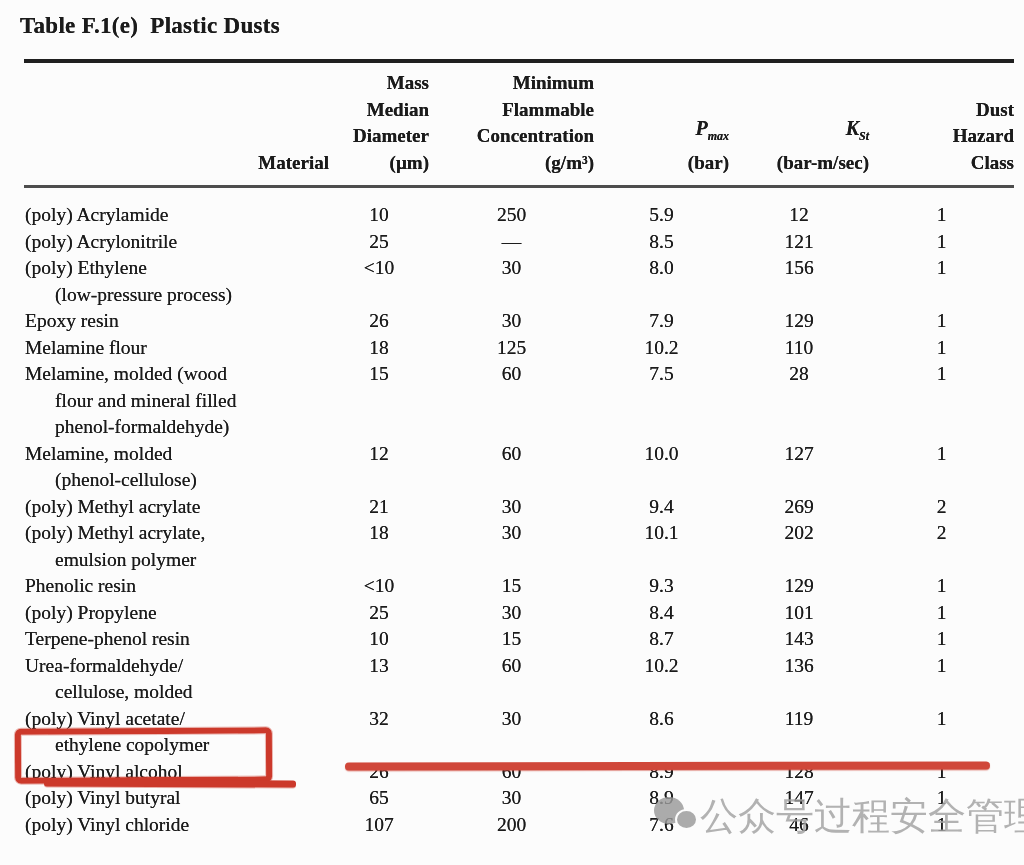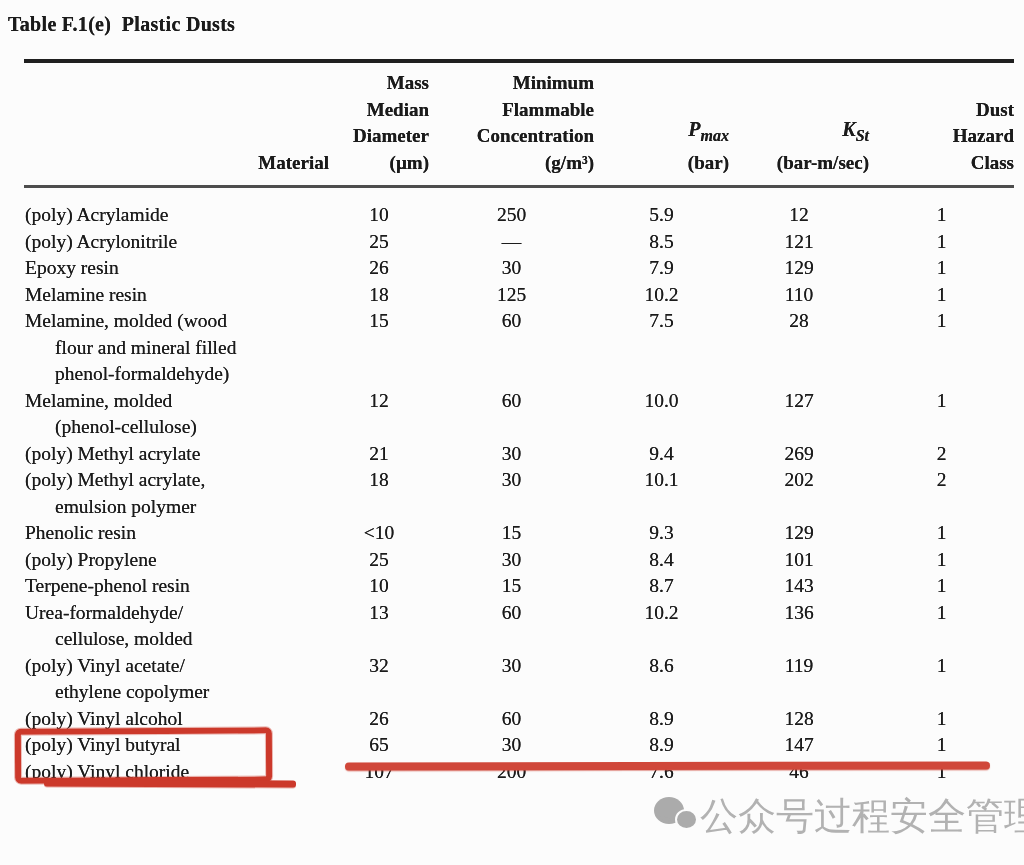--- a/index.html
+++ b/index.html
@@ -4,43 +4,43 @@
 <style>
   * { box-sizing: border-box; }
   body { margin: 0; background: #ffffff; }
   .page {
     position: relative; width: 1024px; height: 865px;
     background: #fcfcfc; overflow: hidden;
     font-family: "Liberation Serif", "DejaVu Serif", serif;
     color: #1b1b1b;
   }
   .title {
-    position: absolute; left: 8px; top: 13px; margin: 0;
-    font-size: 20px; font-weight: bold; white-space: pre;
+    position: absolute; left: 20px; top: 13px; margin: 0;
+    font-size: 23px; font-weight: bold; white-space: pre;
     letter-spacing: 0.3px; text-shadow: 0 0 0.5px #222;
   }
   .double-rule {
     position: absolute; left: 24px; top: 59px; width: 990px; height: 4px;
     border-top: 2px solid #1f1f1f; border-bottom: 2px solid #1f1f1f;
   }
   table.main {
     position: absolute; left: 24px; top: 70px; width: 990px;
     border-collapse: collapse; table-layout: fixed;
   }
   col.c-mat { width: 305px; } col.c-mmd { width: 100px; }
   col.c-mfc { width: 165px; } col.c-pmax { width: 135px; }
   col.c-kst { width: 140px; } col.c-haz { width: 145px; }
   th {
     font-weight: bold; font-size: 19px; line-height: 26.5px;
     vertical-align: bottom; text-align: right; padding: 0 0 9px 0;
     border-bottom: 3px solid #4d4d4d; text-shadow: 0 0 0.5px #222;
   }
   th div { white-space: nowrap; }
   th .symline i { font-size: 20px; }
-  th sub { font-size: 16px; font-style: italic; }
+  th sub { font-size: 12px; font-style: italic; }
   td {
     font-size: 19.5px; line-height: 26.5px; vertical-align: top;
     text-align: center; padding: 0; text-shadow: 0 0 0.4px #2a2a2a;
   }
   td.mat { text-align: left; }
   .mline { padding-left: 1px; white-space: nowrap; }
   .mline.cont { padding-left: 31px; }
   tbody tr:first-child td { padding-top: 14px; }
   
   .redbox {
@@ -150,31 +150,42 @@
             <div class="mline">(poly) Acrylonitrile</div>
           </td>
       <td>25</td>
       <td>—</td>
       <td>8.5</td>
       <td>121</td>
       <td>1</td>
     </tr>
         <tr>
       <td class="mat">
+            <div class="mline">(poly) Ethylene</div>
+            <div class="mline cont">(low-pressure process)</div>
+          </td>
+      <td>&lt;10</td>
+      <td>30</td>
+      <td>8.0</td>
+      <td>156</td>
+      <td>1</td>
+    </tr>
+        <tr>
+      <td class="mat">
             <div class="mline">Epoxy resin</div>
           </td>
       <td>26</td>
       <td>30</td>
       <td>7.9</td>
       <td>129</td>
       <td>1</td>
     </tr>
         <tr>
       <td class="mat">
-            <div class="mline">Melamine resin</div>
+            <div class="mline">Melamine flour</div>
           </td>
       <td>18</td>
       <td>125</td>
       <td>10.2</td>
       <td>110</td>
       <td>1</td>
     </tr>
         <tr>
       <td class="mat">
             <div class="mline">Melamine, molded (wood</div>

